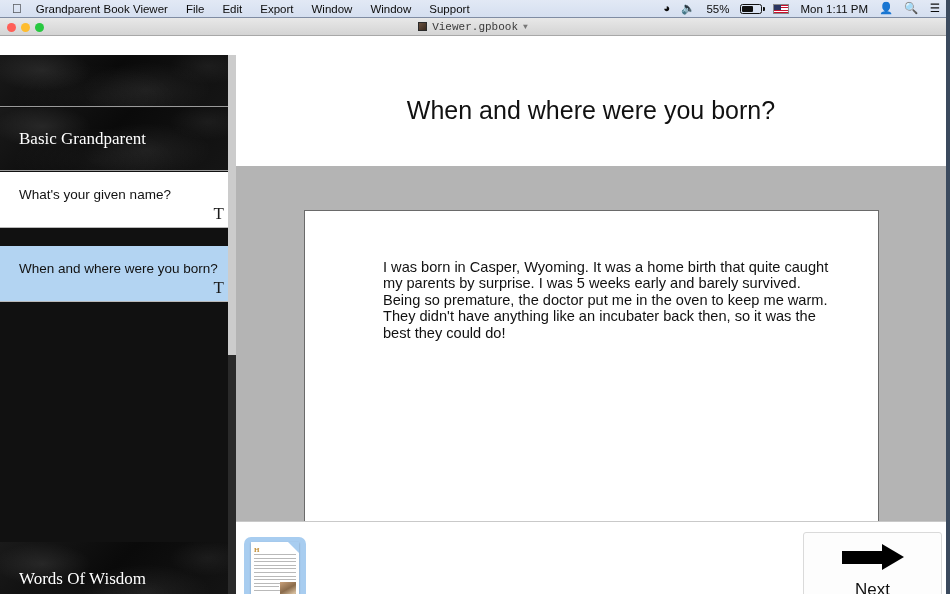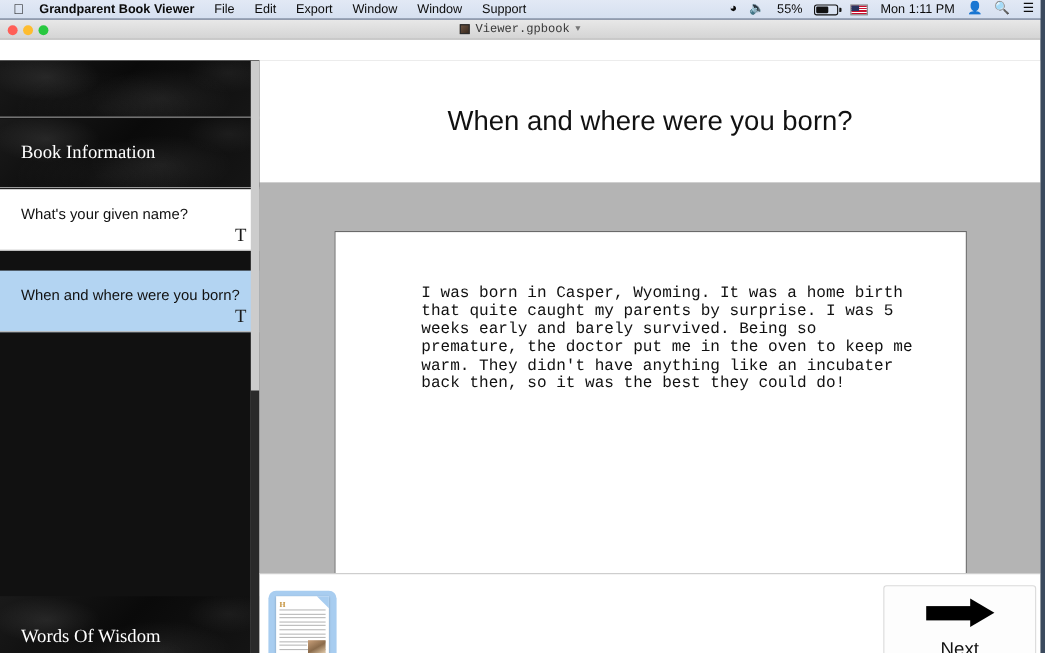--- a/index.html
+++ b/index.html
@@ -13,21 +13,21 @@
   
   #menubar {
     position: absolute; top: 0; left: 0;
     width: 950px; height: 18px;
     background: linear-gradient(to bottom, #e2e9f5 0%, #d5dff0 100%);
     border-bottom: 1px solid #7f8ca3;
     display: flex; align-items: center;
     font-size: 11.5px; color: #0b0b0b;
   }
   #menubar .apple { margin-left: 12px; margin-right: 14px; font-size: 13px; line-height: 1; }
-  #menubar .appname { font-weight: bold; margin-right: 18px; }
+  #menubar .appname { font-weight: normal; margin-right: 18px; }
   #menubar .mi { margin-right: 18px; }
   #menubar .right { margin-left: auto; display: flex; align-items: center; gap: 11px; padding-right: 10px; }
   .sb-ico { display: inline-block; line-height: 1; }
   .flag {
     width: 16px; height: 10px; position: relative;
     background: linear-gradient(to bottom,
       #c8102e 0 14.2%, #fff 14.2% 28.4%, #c8102e 28.4% 42.6%, #fff 42.6% 56.8%,
       #c8102e 56.8% 71%, #fff 71% 85.2%, #c8102e 85.2% 100%);
     border: 1px solid #888;
   }
@@ -120,21 +120,21 @@
   }
   #page-title { font-size: 25px; color: #111; font-weight: normal; }
   #canvas { position: absolute; top: 111px; left: 0; width: 710px; height: 355px; background: #b4b4b4; }
   #sheet {
     position: absolute; left: 68px; top: 44px; width: 575px; height: 348px;
     background: #fff; border: 1px solid #6a6a6a;
     overflow: hidden;
   }
   #sheet-text {
     padding: 48px 40px 0 78px;
-    font-family: Liberation Mono, monospace;
+    font-family: Liberation Sans, sans-serif;
     font-size: 14.6px; line-height: 1.13; color: #111;
   }
   #bottombar {
     position: absolute; top: 466px; left: 0; width: 710px; height: 91px;
     background: #fff; border-top: 1px solid #c9c9c9;
   }
   #thumb {
     position: absolute; left: 8px; top: 15px; width: 62px; height: 75px;
     background: #a8cdf0; border-radius: 7px; padding: 5px 7px;
   }
@@ -211,21 +211,21 @@
     <span>Viewer.gpbook</span>
     <span class="tchev">▼</span>
   </div>
 
   <div id="body">
 
     <div id="sidebar">
       <div class="sec" style="height:52px;top:0;position:absolute"></div>
 
       <div class="sec" style="position:absolute;top:53px;height:63px">
-        <span class="lbl">Book Information</span>
+        <span class="lbl">Basic Grandparent</span>
       </div>
 
       <div class="q" style="position:absolute;top:117px">
         <span>What's your given name?</span>
         <span class="tmark">T</span>
       </div>
 
       <div class="q sel" style="position:absolute;top:191px">
         <span>When and where were you born?</span>
         <span class="tmark">T</span>

